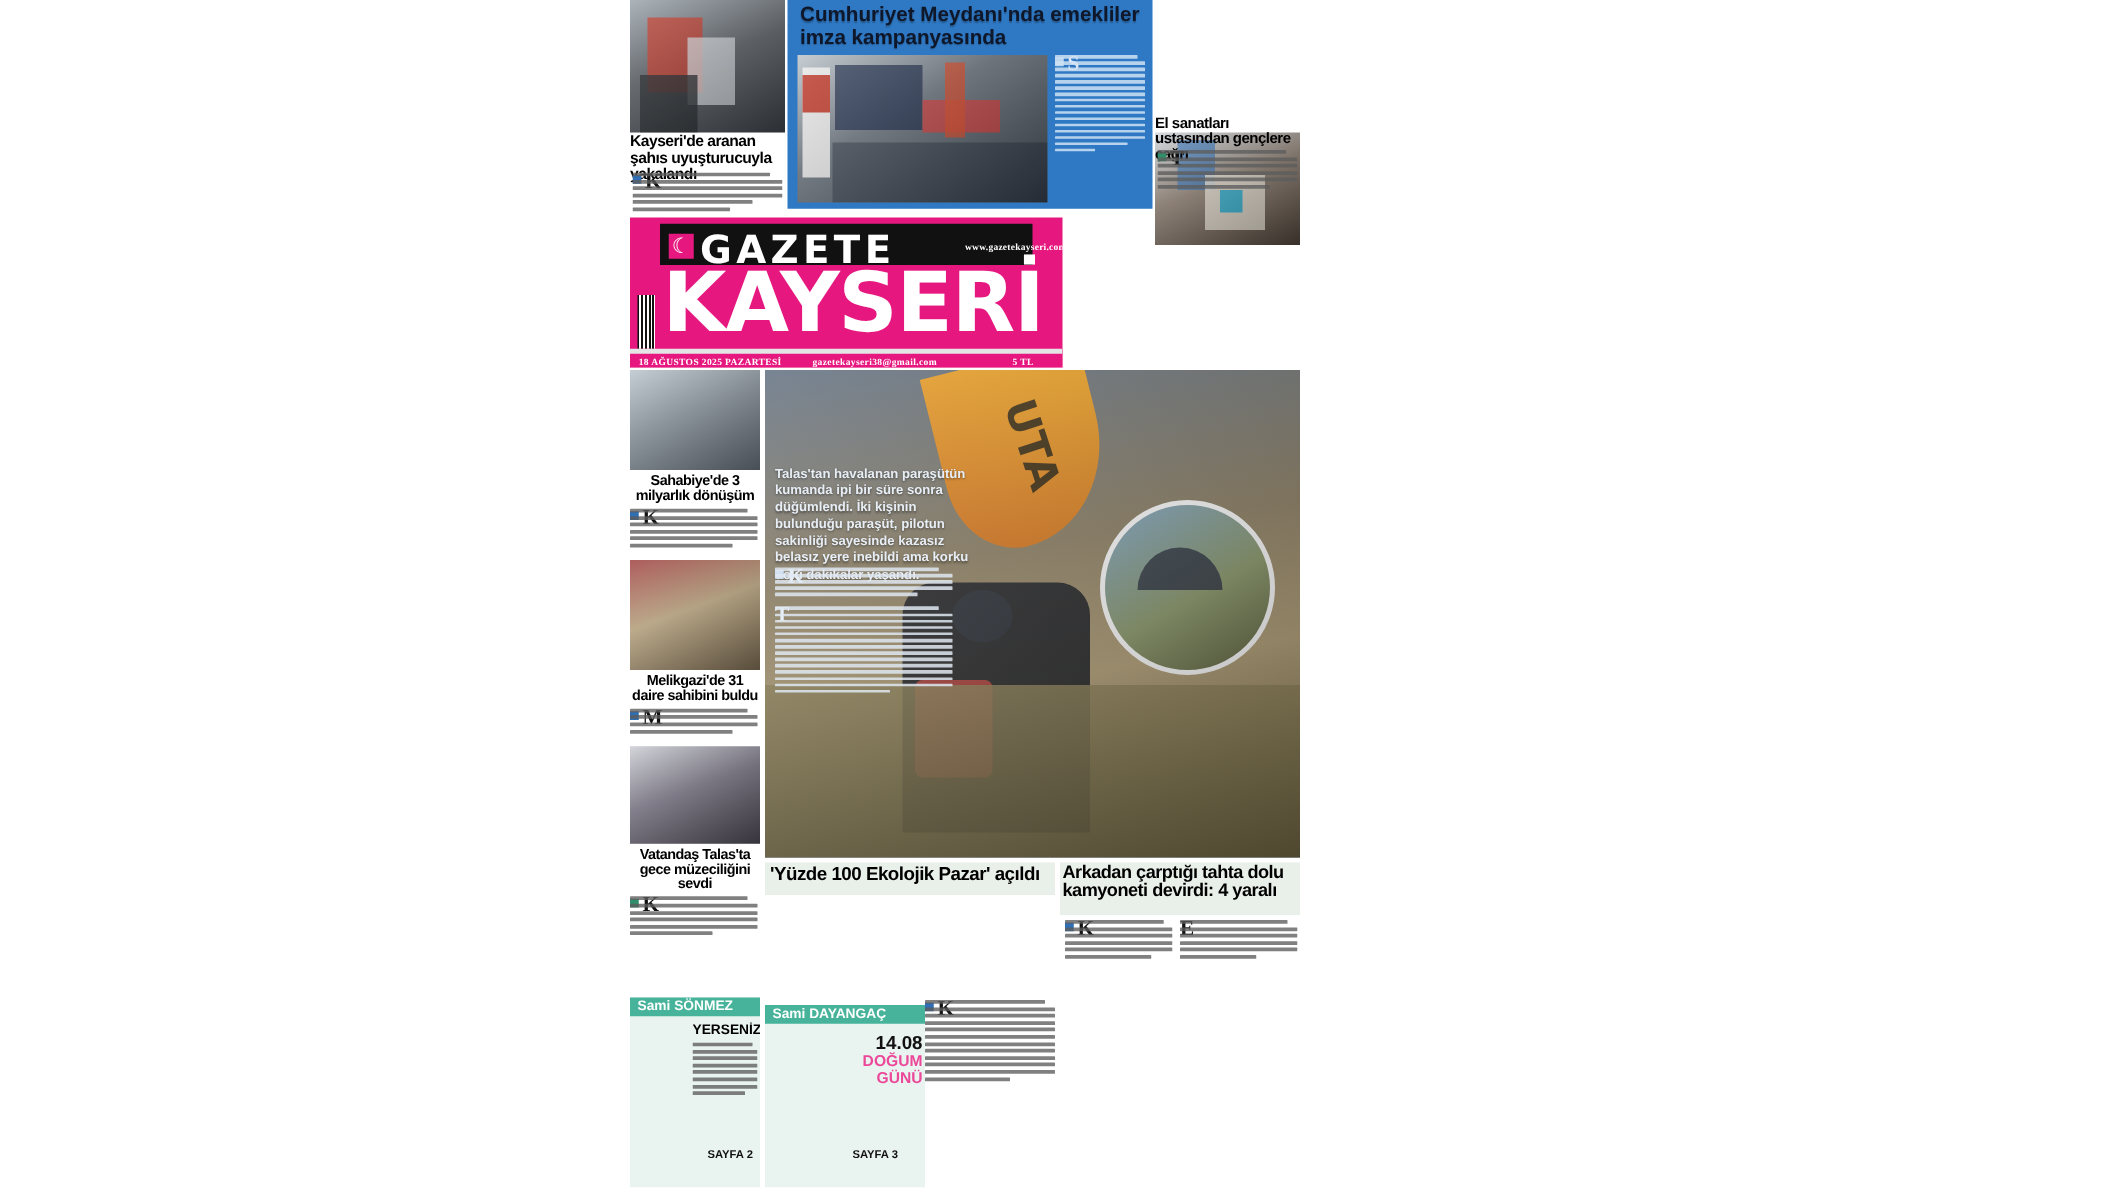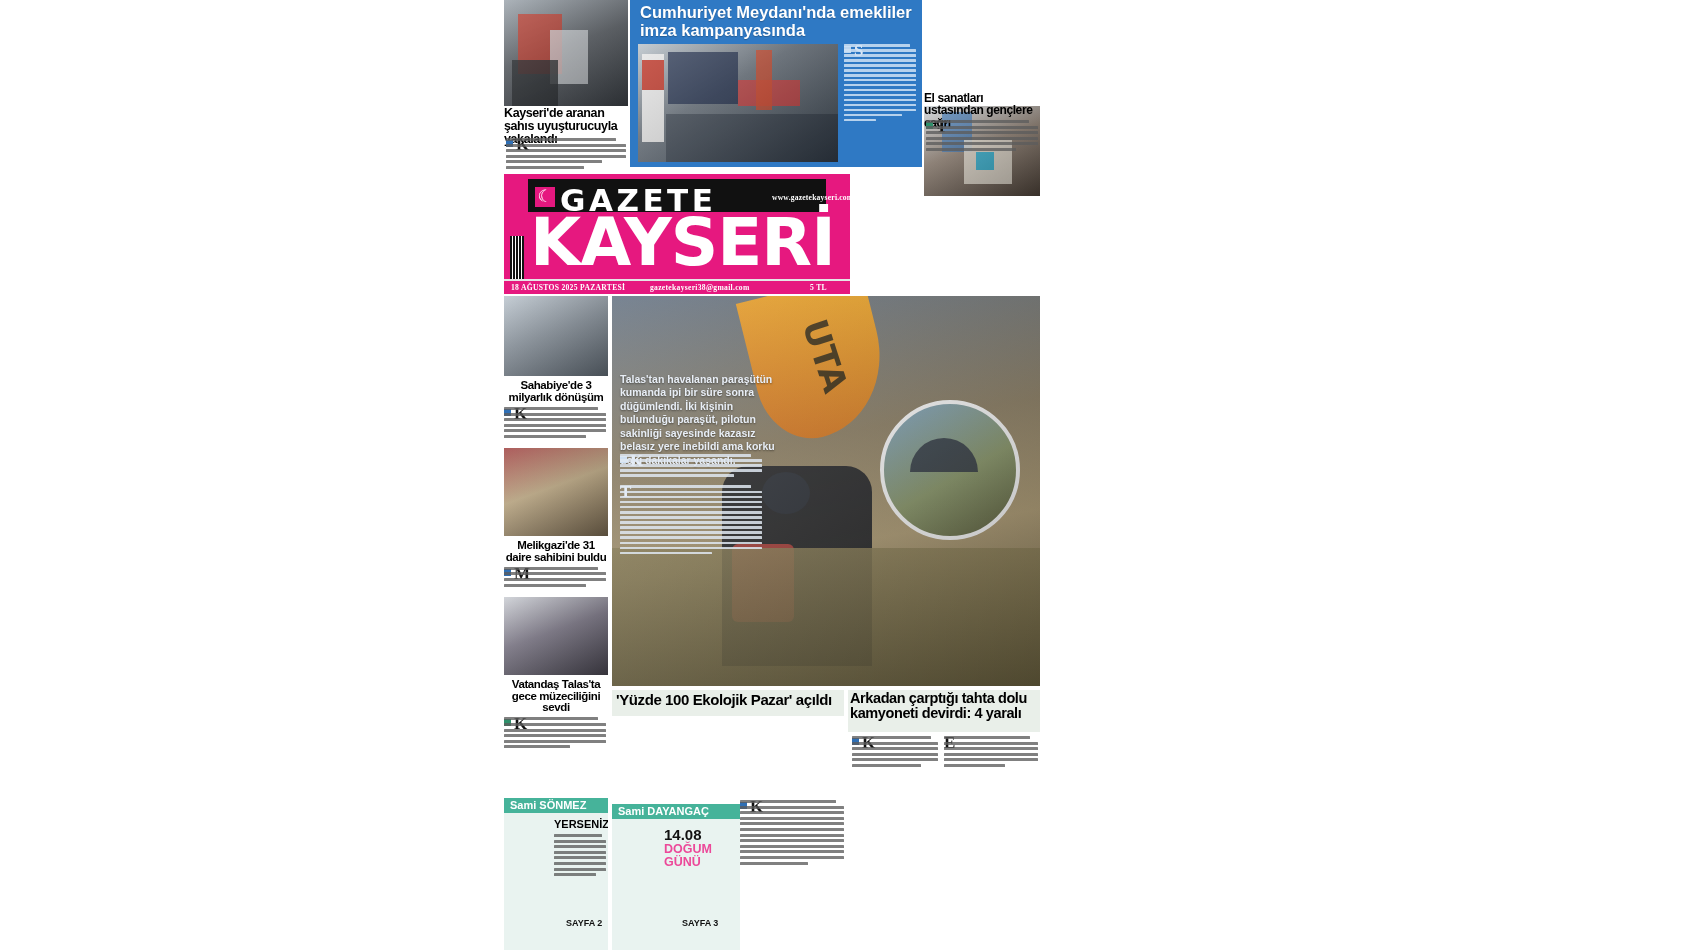--- a/index.html
+++ b/index.html
@@ -49,21 +49,21 @@
   .bullet.green { background:#2f8f6a; }
 
   
   #top-left-photo { left:0; top:0; width:124px; height:106px; }
   #top-left-head { left:0; top:107px; width:124px; font-size:12.5px; }
   #top-left-copy { left:2px; top:138px; width:120px; }
 
   #top-center { left:126px; top:0; width:292px; height:167px; background:#2f79c4; }
   #top-center-title {
     position:absolute; left:10px; top:4px; width:272px;
-    color:#ffffff; font-size:16.5px; font-weight:bold; line-height:1.08;
+    color:#0f172a; font-size:16.5px; font-weight:bold; line-height:1.08;
     text-shadow: 0 1px 1px rgba(0,0,0,.25);
   }
   #top-center-photo { position:absolute; left:8px; top:44px; width:200px; height:118px; }
   #top-center-copy { position:absolute; left:214px; top:44px; width:72px; }
   #top-center-copy .ln { background:#cfe2f5; opacity:.85; height:2.6px; margin-bottom:2.4px; }
 
   #top-right-photo { left:420px; top:0; width:116px; height:90px; }
   #top-right-head { left:420px; top:92px; width:116px; font-size:12px; text-align:left; }
   #top-right-copy { left:422px; top:120px; width:112px; }
 
@@ -90,21 +90,21 @@
     position:absolute; left:26px; top:33px; width:320px; height:72px;
     color:#fff; font-size:66px; font-weight:bold; line-height:72px;
     letter-spacing:-1px; font-family:"DejaVu Sans", sans-serif;
   }
   #mast-barcode {
     position:absolute; left:6px; top:62px; width:14px; height:48px;
     background: repeating-linear-gradient(90deg,#111 0 1.6px, #fff 1.6px 3px);
   }
   #mast-strip {
     position:absolute; left:0; top:105px; width:346px; height:15px;
-    background:#e6187f; border-top:2px solid #e5e5e5;
+    background:#e6187f; border-top:4px solid #e5e5e5;
   }
   .mast-strip-t {
     position:absolute; top:2px; color:#fff; font-size:7.6px; font-weight:bold;
     font-family:"Liberation Serif", serif; letter-spacing:.3px;
   }
   #mast-date { left:7px; }
   #mast-mail { left:146px; }
   #mast-price { left:306px; }
 
   
@@ -152,21 +152,21 @@
     font-size:11px; font-weight:bold; padding-left:6px; line-height:15px;
   }
   #metin-box { left:0px; top:798px; width:104px; height:152px; background:#e9f3f0; }
   #metin-bar { left:0px; top:798px; width:104px; }
   #metin-title { left:50px; top:818px; width:54px; font-size:11px; font-weight:bold; }
   #metin-copy { left:50px; top:834px; width:52px; }
   #metin-page { left:62px; top:918px; font-size:9px; font-weight:bold; color:#111; }
 
   #sami-box { left:108px; top:804px; width:128px; height:146px; background:#e9f3f0; }
   #sami-bar { left:108px; top:804px; width:128px; }
-  #sami-day { left:160px; top:826px; width:74px; text-align:left; }
+  #sami-day { left:160px; top:826px; width:74px; text-align:right; }
   #sami-date { font-size:15px; font-weight:bold; color:#111; }
   #sami-lbl { font-size:12.5px; font-weight:bold; color:#ec4899; line-height:1.05; }
   #sami-page { left:178px; top:918px; font-size:9px; font-weight:bold; color:#111; }
 
   .pagenum { position:absolute; font-size:9px; font-weight:bold; color:#111; }
 </style>
 </head>
 <body>
 
 <div id="page">

